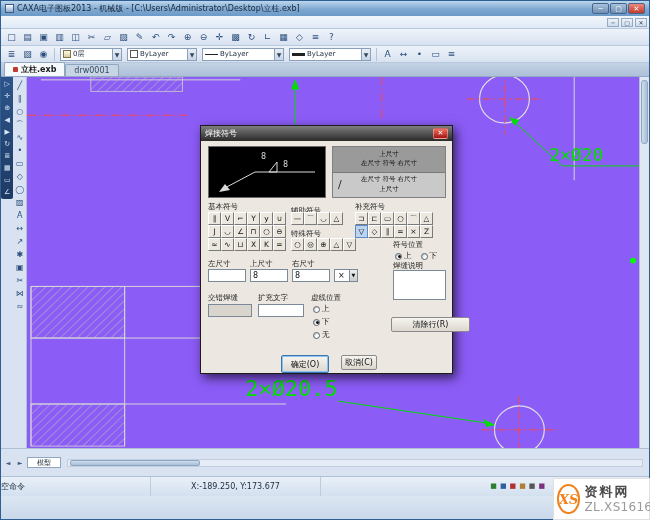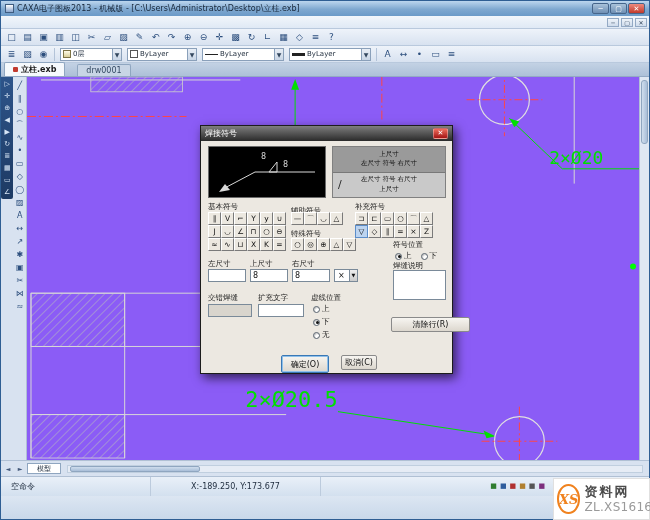--- a/index.html
+++ b/index.html
@@ -25,46 +25,46 @@
 .tsep{width:1px;height:13px;background:#b3c3d8;margin:0 2px}
 .combo{height:13px;background:#fff;border:1px solid #8aa0ba;display:flex;align-items:center;font-size:7px;padding-left:2px;margin:0 2px;color:#1d2a3a;white-space:nowrap}
 .combo .arr{margin-left:auto;width:9px;height:100%;line-height:11px;text-align:center;font-size:6px;background:linear-gradient(#e8eef6,#c9d6e6);border-left:1px solid #8aa0ba;color:#33475e}
 .sw{display:inline-block;margin-right:2px}
 .sw.lay{width:8px;height:8px;background:linear-gradient(#fffbe8,#d9cf9a);border:1px solid #7d7347}
 .sw.col{width:8px;height:8px;background:#fff;border:1px solid #555}
 .sw.lt{width:13px;height:1px;background:#222}
 .sw.lw{width:13px;height:3px;background:#222}
 
 
-.tabbar{height:14px;background:linear-gradient(#c3d2e4,#adc0d8);border-bottom:1px solid #93a9c4;display:flex;align-items:flex-end;padding:1px 3px 0;gap:12px}
+.tabbar{height:14px;background:linear-gradient(#c3d2e4,#adc0d8);border-bottom:1px solid #93a9c4;display:flex;align-items:flex-end;padding:1px 3px 0;gap:0}
 .tab{font-size:8px;padding:1px 8px;background:#c8d5e5;border:1px solid #8fa6c0;border-bottom:none;border-radius:2px 2px 0 0;color:#344a63;display:flex;align-items:center}
 .tab.active{background:#f6f9fc;font-weight:bold;color:#1a1a1a}
 .tabdot{width:5px;height:5px;background:#c23a2e;border-radius:1px;margin-right:3px}
 
 
 .main{flex:1;display:flex;background:#000;min-height:0}
 .dock{width:26px;background:#d8e2f0;border-right:1px solid #b0c0d4;display:flex}
 .dockcol{width:13px;display:flex;flex-direction:column;align-items:center}
 .navy{width:12px;background:linear-gradient(#2d548a,#1d3a63);border-radius:0 0 2px 2px;display:flex;flex-direction:column;align-items:center;padding:2px 0;gap:2px}
 .navy .dbtn{width:10px;height:10px;font-size:7px;line-height:10px;text-align:center;color:#d7e6f6}
 .c2{padding-top:2px;gap:1px}
 .c2 .dbtn{width:12px;height:12px;font-size:8px;line-height:12px;text-align:center;color:#2c4e7d;border:1px solid transparent}
 .canvas{flex:1;position:relative;background:#8b5cf6;overflow:hidden}
 svg.cad{position:absolute;inset:0;width:100%;height:100%;display:block}
 .vscroll{width:10px;background:#dfe7f2;border-left:1px solid #b0c0d4;position:relative}
 .vthumb{position:absolute;top:3px;left:1px;width:7px;height:64px;background:linear-gradient(90deg,#cfdded,#a9bed8);border:1px solid #8fa6c0;border-radius:3px}
 
 
-.sheetbar{height:16px;background:#d8e2f0;border-top:1px solid #b0c0d4;display:flex;align-items:center;padding:0 2px;gap:2px}
+.sheetbar{height:28px;background:#d8e2f0;border-top:1px solid #b0c0d4;display:flex;align-items:center;padding:0 2px;gap:2px}
 .sharrow{width:10px;text-align:center;font-size:6px;color:#43597a}
 .sheettab{height:11px;line-height:10px;background:#fff;border:1px solid #8fa6c0;padding:0 9px;font-size:7px;color:#1d2a3a}
 .hscroll{flex:1;height:8px;margin:0 4px;background:#e6ecf5;border:1px solid #c0cfdf;position:relative}
 .hthumb{position:absolute;left:2px;top:0;width:130px;height:6px;background:linear-gradient(#cfdded,#a9bed8);border:1px solid #8fa6c0;border-radius:2px}
 .statusbar{height:20px;background:linear-gradient(#e9f0f8,#d3e0ef);border-top:1px solid #b0c0d4;display:flex;align-items:center;font-size:8px;color:#1c2a3c}
-.st-cmd{flex:0 0 150px;padding-left:10px;height:100%;display:flex;align-items:center;border-right:1px solid #bccbdd}
+.st-cmd{flex:0 0 150px;height:100%;display:flex;align-items:center;border-right:1px solid #bccbdd}
 .st-coords{flex:0 0 170px;display:flex;align-items:center;justify-content:center;height:100%;border-right:1px solid #bccbdd}
 .st-fill{flex:1}
 .st-icons{display:flex;gap:3px;padding-right:104px}
 .st-icons .sticon{font-size:7px;line-height:1}
 .st-icons .sticon:nth-child(1){color:#2f7d2f}
 .st-icons .sticon:nth-child(2){color:#2f5d9d}
 .st-icons .sticon:nth-child(3){color:#b03030}
 .st-icons .sticon:nth-child(4){color:#b07f2f}
 .st-icons .sticon:nth-child(5){color:#555}
 .st-icons .sticon:nth-child(6){color:#7d2f7d}

